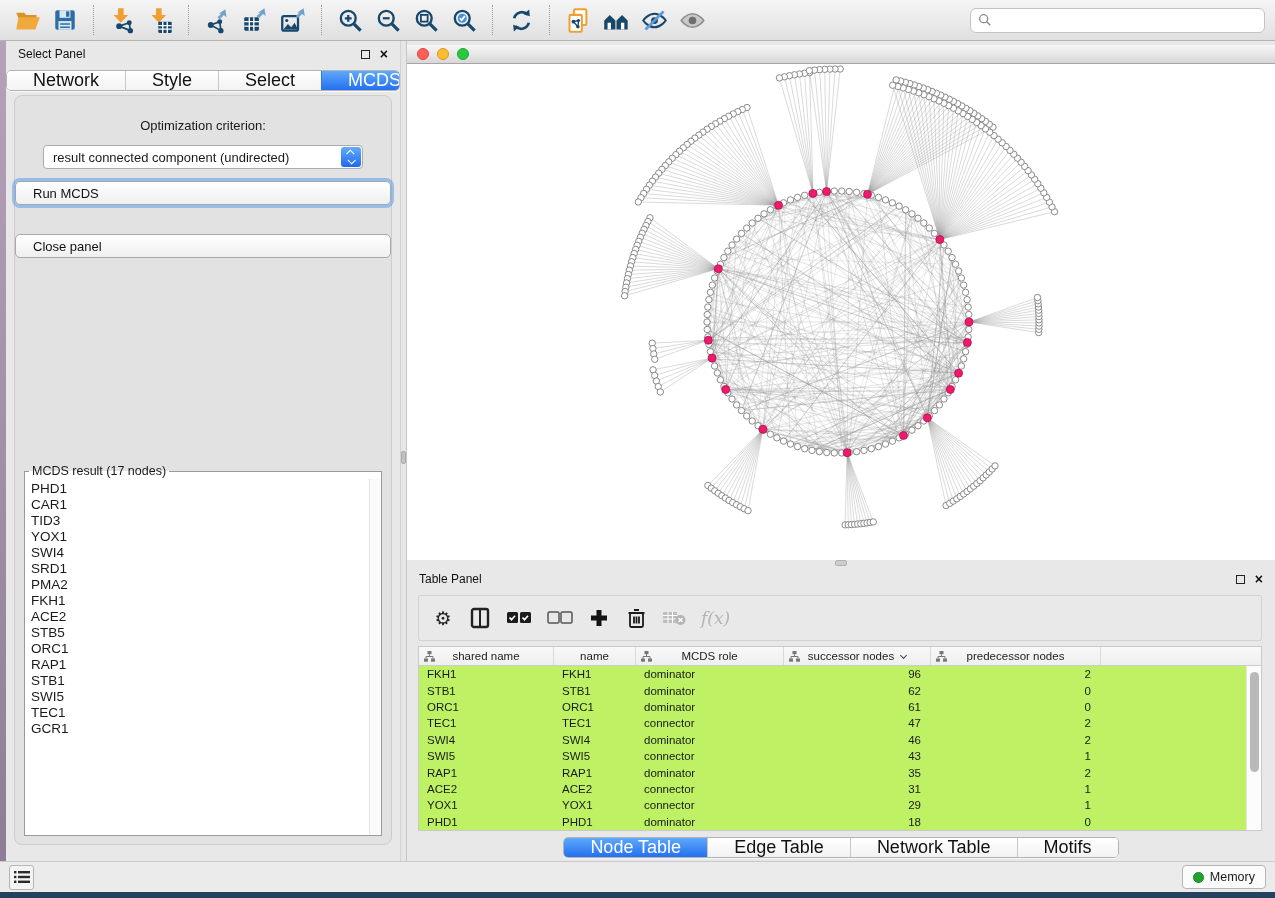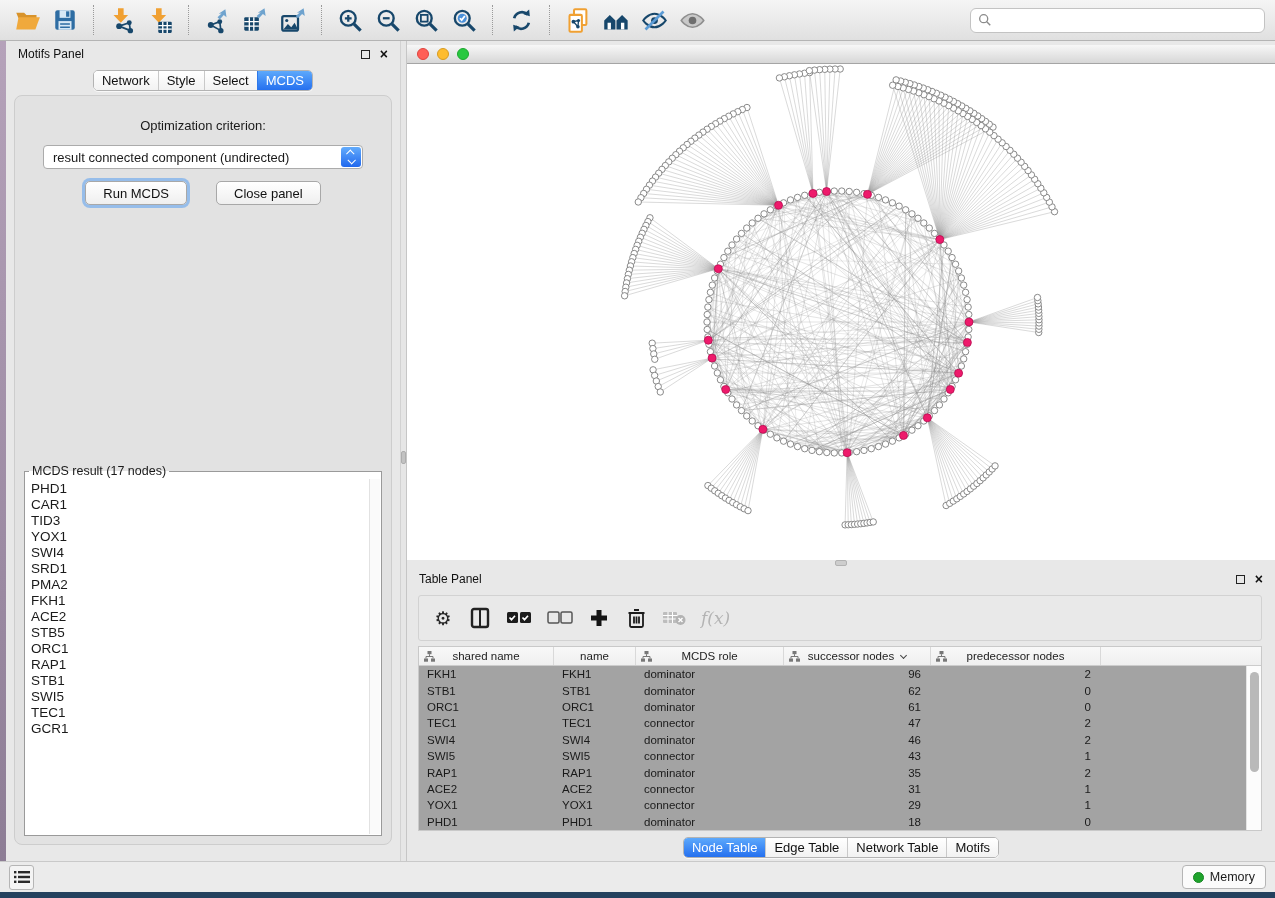--- a/index.html
+++ b/index.html
@@ -25,40 +25,40 @@
 
   
   .panel-head { height:26px; display:flex; align-items:center; padding:0 12px; font-size:12px; color:#111; }
   .ph-sp { margin-left:auto; display:flex; align-items:center; gap:10px; }
   .float-box { width:9px; height:9px; border:1.5px solid #222; display:inline-block; }
   .close-x { font-size:14px; font-weight:bold; color:#111; line-height:10px; }
 
   
   .seg-wrap { display:inline-flex; border:1px solid #b3b3b3; border-radius:5px; overflow:hidden;
     background:#fff; height:21px; box-shadow:0 1px 0 rgba(255,255,255,.7); }
-  .seg { display:flex; align-items:center; padding:0 8px; font-size:13px; color:#111;
+  .seg { display:flex; align-items:center; padding:0 26px; font-size:18px; color:#111;
     border-left:1px solid #c9c9c9; background:linear-gradient(#ffffff,#f2f2f2); white-space:nowrap; }
   .seg:first-child { border-left:none; }
   .seg.active { background:linear-gradient(#5da9fc,#2570ef); color:#fff; border-left-color:#2e78ea; }
 
   
   .control-panel { position:absolute; left:6px; top:41px; width:394px; bottom:37px; background:#e8e8e8; }
   .seg-bar { display:flex; justify-content:center; margin-top:3px; position:relative; z-index:2; }
   .cp-content { position:absolute; left:8px; right:8px; top:54px; bottom:16px;
     background:#e2e2e2; border:1px solid #cdcdcd; border-radius:8px; }
   .opt-label { text-align:center; margin-top:22px; font-size:13px; }
   .combo { margin:12px 28px 0 28px; height:24px; background:#fff; border:1px solid #ababab;
     border-radius:4px; display:flex; align-items:center; overflow:hidden; }
   .combo-text { flex:1; font-size:13px; padding-left:9px; white-space:nowrap; }
   .combo-step { width:20px; align-self:stretch; background:linear-gradient(#63acfc,#2068ee);
     border-radius:3px; margin:1px; display:flex; flex-direction:column; align-items:center; justify-content:center; gap:2px; }
   .chev { width:6px; height:6px; border-left:1.6px solid #fff; border-top:1.6px solid #fff; }
   .chev.up { transform:rotate(45deg) translateY(1px); }
   .chev.dn { transform:rotate(225deg) translateY(1px); }
-  .btn-row { display:flex; justify-content:center; gap:29px; margin-top:12px; }
+  .btn-row { display:flex; justify-content:center; gap:29px; margin-top:12px;flex-direction:column; }
   .pbtn { height:24px; padding:0 17px; font-size:13px; color:#111; background:linear-gradient(#fff,#efefef);
     border:1px solid #a8a8a8; border-radius:5px; display:flex; align-items:center; }
   .pbtn.focused { box-shadow:0 0 0 3px rgba(100,165,240,.6); }
   .result-fieldset { position:absolute; left:9px; right:9px; top:368px; height:372px;
     border:1px solid #9a9a9a; background:#fff; }
   .result-fieldset legend { font-size:12.5px; margin-left:4px; padding:0 3px; }
   .mcds-list { position:relative; height:100%; padding:3px 0 0 6px; font-size:13.5px; line-height:16px; overflow:hidden; }
   .list-item { height:16px; }
   .list-track { position:absolute; right:1px; top:1px; bottom:1px; width:11px;
     background:#fafafa; border-left:1px solid #e2e2e2; }
@@ -85,21 +85,21 @@
     background:#cdcdcd; border:1px solid #b2b2b2; border-radius:2px; }
 
   
   .table-panel { position:absolute; left:0; right:0; top:525px; bottom:0; background:#e8e8e8; }
   .tp-toolbar { position:absolute; left:11px; right:13px; top:29px; height:46px;
     background:#e9e9e9; border:1px solid #d2d2d2; border-radius:3px;
     display:flex; align-items:center; gap:15px; padding:0 13px; }
   .tp-icon { display:flex; align-items:center; justify-content:center; min-width:22px; height:24px; }
   .fx { font:italic 17px "DejaVu Serif", serif; color:#b3b3b3; }
   .gear { font-size:19px; color:#262626; line-height:1; }
-  .tbl { position:absolute; left:11px; right:13px; top:80px; bottom:30px; background:#a3a3a3;
+  .tbl { position:absolute; left:11px; right:13px; top:80px; bottom:30px; background:#bef264;
     border:1px solid #c9c9c9; overflow:hidden; }
   .thead { display:flex; height:19px; background:linear-gradient(#f8f8f8,#efefef);
     border-bottom:1px solid #ccc; font-size:11.5px; color:#222; }
   .th { position:relative; display:flex; align-items:center; justify-content:center; gap:4px;
     border-right:1px solid #d9d9d9; flex-shrink:0; }
   .th .tree { position:absolute; left:5px; top:4px; }
   .th.filler { flex:1; border-right:none; }
   .sort-chev { width:5px; height:5px; border-left:1.4px solid #444; border-bottom:1.4px solid #444;
     transform:rotate(-45deg); margin-left:3px; margin-top:-2px; }
   .tr { display:flex; height:16.4px; font-size:11.5px; align-items:center; }
@@ -265,21 +265,21 @@
           <path stroke="#8a8a8a" stroke-width="1.7" d="M10 10l4 4"></path>
         </svg>
       <input value="" placeholder="" style="">
     </div>
   </div>
 
   <div class="left-strip"></div>
 
   <div class="control-panel">
     <div class="panel-head">
-      <span>Motifs Panel</span>
+      <span>Select Panel</span>
       <span class="ph-sp">
         <span class="float-box"></span>
         <span class="close-x">×</span>
       </span>
     </div>
     <div class="seg-bar">
       <div class="seg-wrap" id="cp-tabs">
           <div class="seg">Network</div>
           <div class="seg">Style</div>
           <div class="seg">Select</div>

